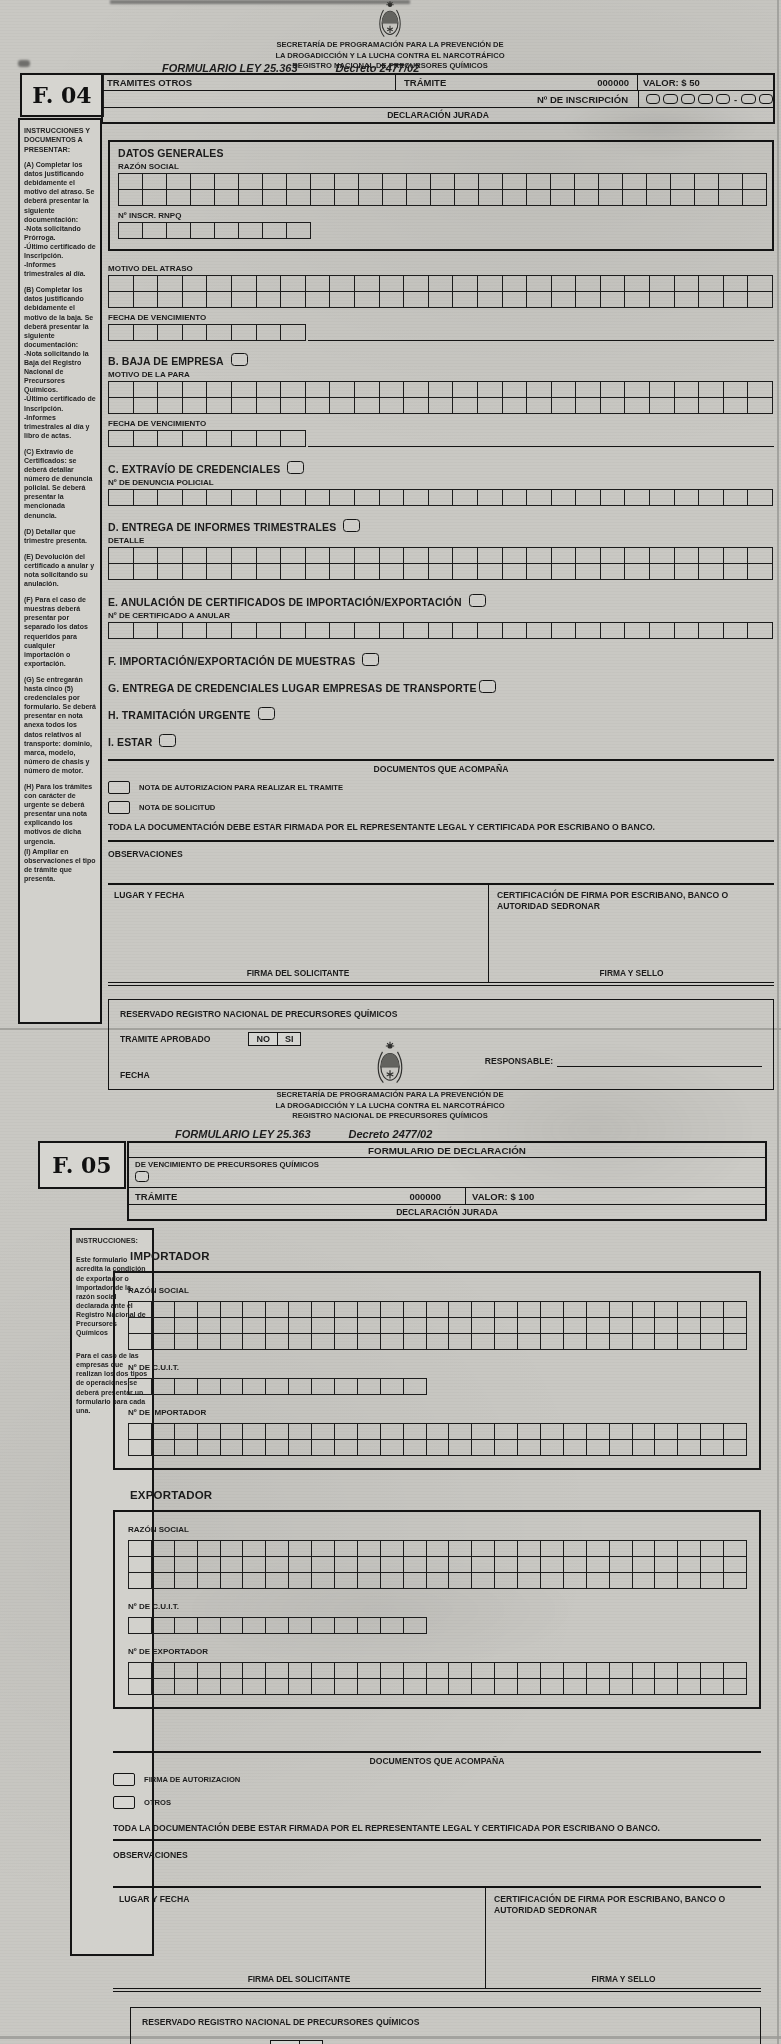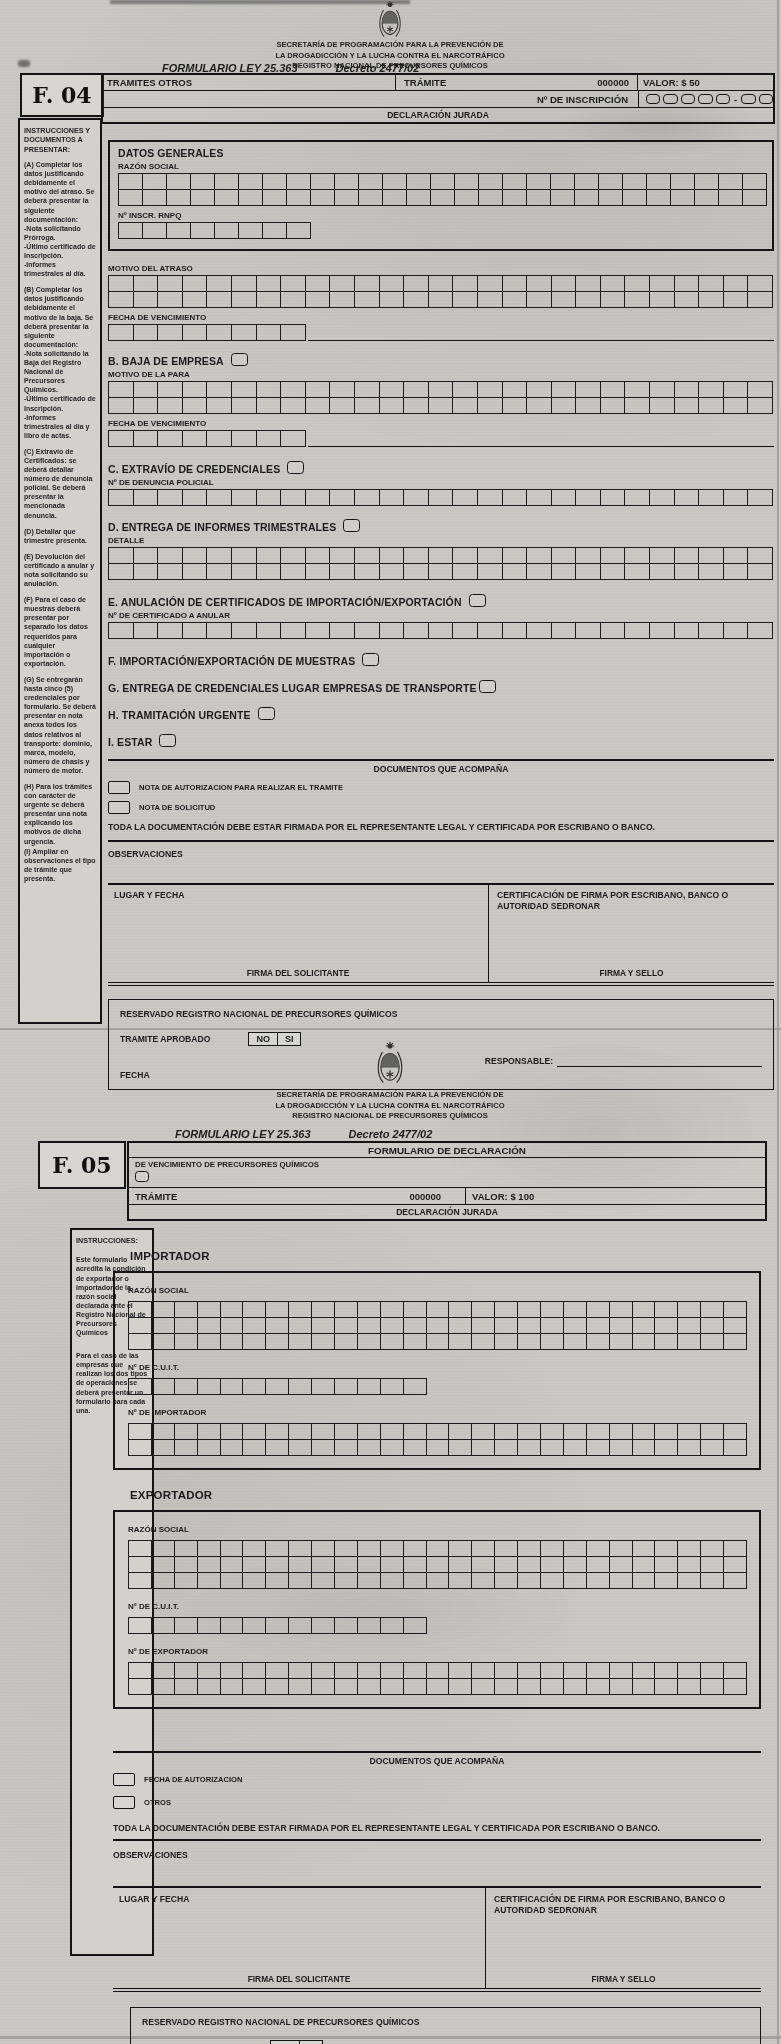--- a/index.html
+++ b/index.html
@@ -932,21 +932,21 @@
             <i style="height: 15px;"></i>
           </div>
       </div>
 
       <div class="divider" style="margin-top:42px;"></div>
       <div class="docs-title">DOCUMENTOS QUE ACOMPAÑA</div>
       <div style="display:flex;">
         <div style="width:50%;">
           <div class="docitem">
               <span class="box"></span>
-              <span>FECHA DE AUTORIZACION</span>
+              <span>FIRMA DE AUTORIZACION</span>
             </div>
           <div class="docitem" style="margin-top:10px;">
               <span class="box"></span>
               <span>OTROS</span>
             </div>
         </div>
       </div>
 
       <div class="nota" style="max-width:610px;margin-top:14px;">TODA LA DOCUMENTACIÓN DEBE ESTAR FIRMADA POR EL REPRESENTANTE LEGAL Y CERTIFICADA POR ESCRIBANO O BANCO.</div>
       <div class="divider" style="margin-top:4px;"></div>

